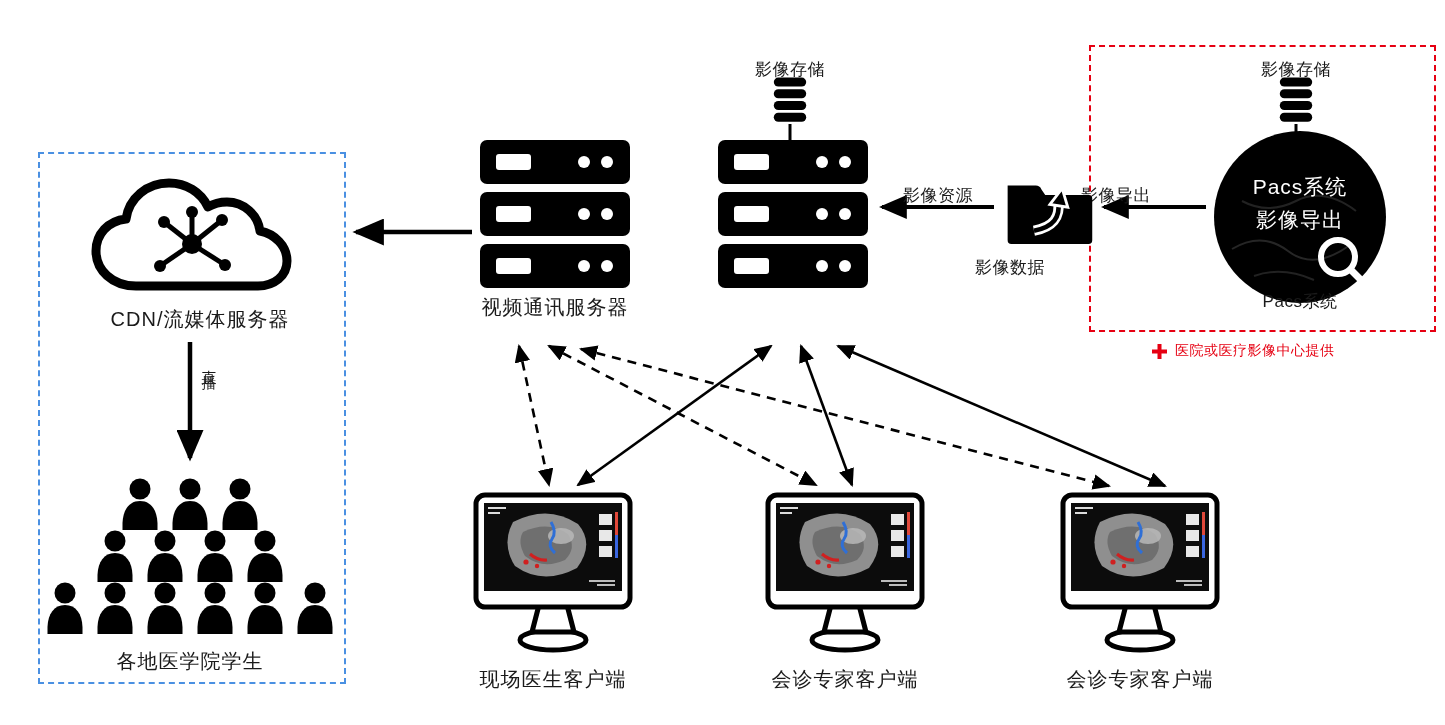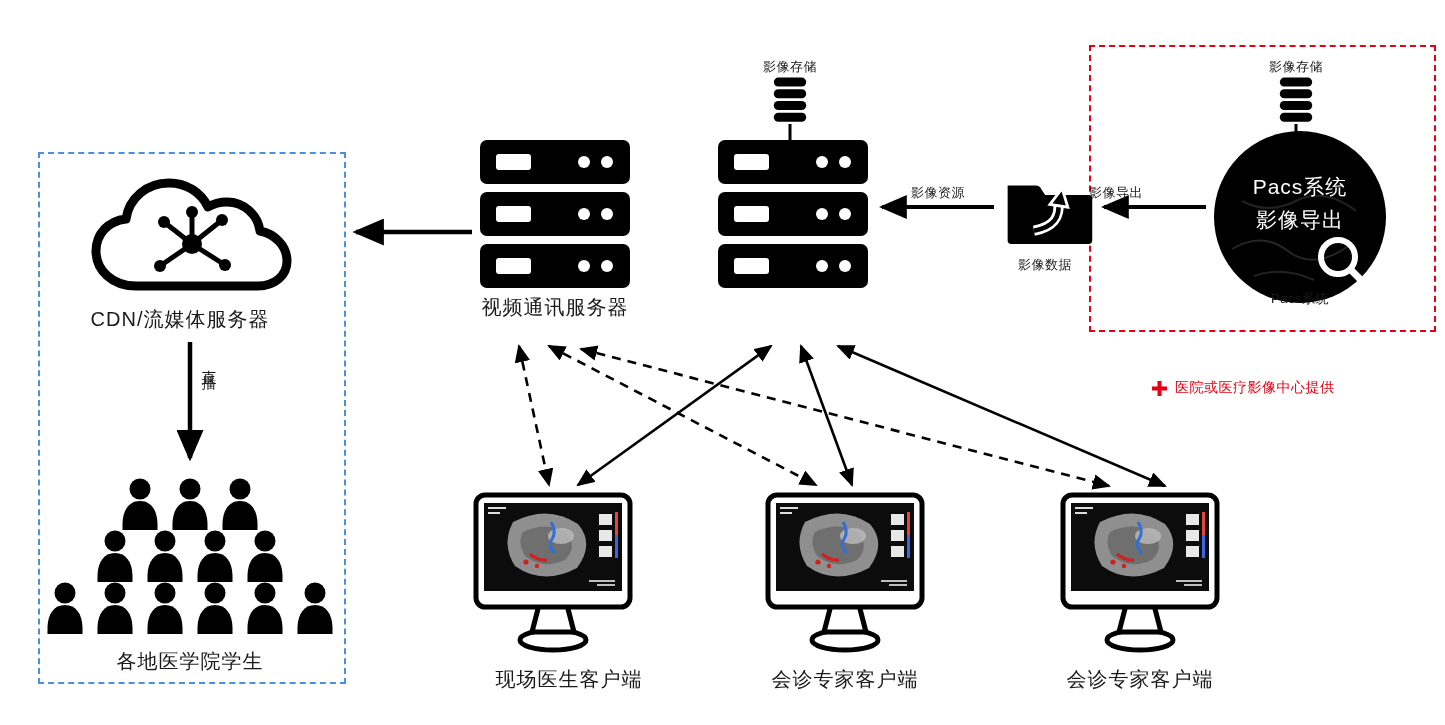--- a/index.html
+++ b/index.html
@@ -9,35 +9,35 @@
   *{margin:0;padding:0;box-sizing:border-box}
   html,body{background:#fff}
   body{
     width:1445px;height:725px;
     font-family:"Liberation Sans","DejaVu Sans",sans-serif;
     color:#1a1a1a;
   }
   .canvas{position:relative;width:1445px;height:725px;background:#fff;overflow:hidden}
   .lbl{position:absolute;text-align:center;color:#1a1a1a;white-space:nowrap}
   .lbl.big{font-size:20px;letter-spacing:1px}
-  .lbl.sm{font-size:13px;letter-spacing:0.5px}
+  .lbl.sm{font-size:17px;letter-spacing:0.5px}
   .dash-box{position:absolute;border:2px dashed}
   .red-box{border-color:var(--accent-red)}
   .blue-box{border-color:var(--accent-blue)}
   .pacs-circle{
     position:absolute;background:#000;border-radius:50%;
     display:flex;flex-direction:column;align-items:center;justify-content:center;
     color:#fff;font-size:21px;line-height:1.55;letter-spacing:1px;
   }
   .pacs-circle .texture{position:absolute;inset:0;border-radius:50%;overflow:hidden}
   .pacs-circle .line{position:relative;z-index:2;margin-top:-26px}
   .pacs-circle .line + .line{margin-top:0}
   .note{
     position:absolute;display:flex;align-items:center;gap:8px;
-    color:var(--accent-red);font-size:14px;letter-spacing:0.5px;margin-top:37px;
+    color:var(--accent-red);font-size:14px;letter-spacing:0.5px;
   }
   .vtext{
     position:absolute;writing-mode:vertical-rl;font-size:15px;
     letter-spacing:5px;color:#1a1a1a;
   }
   .prow{position:absolute;display:flex;gap:6px}
   .person{width:44px;height:52px;display:block}
   .icon-slot{position:absolute;line-height:0}
   svg{display:block}
   
@@ -118,21 +118,21 @@
   <div class="lbl sm" style="left:888px;top:184px;width:100px">影像资源</div>
 
   <div class="icon-slot" style="left:1002px;top:174px">
     <svg width="94" height="74" viewBox="0 0 100 78">
       <path d="M6 12 L36 12 Q40 12 42 16 L46 22 L92 22 Q96 22 96 26 L96 70 Q96 74 92 74 L10 74 Q6 74 6 70 Z" fill="#000"></path>
       <path d="M34 60 C55 56 62 46 60 28" stroke="#fff" stroke-width="11" fill="none"></path>
       <path d="M34 60 C55 56 62 46 60 28" stroke="#000" stroke-width="5" fill="none"></path>
       <path d="M51 32 L64 15 L70 35 Z" fill="#000" stroke="#fff" stroke-width="3"></path>
     </svg>
   </div>
-  <div class="lbl sm" style="left:995px;top:256px;width:100px">影像数据</div>
+  <div class="lbl sm" style="left:960px;top:256px;width:100px">影像数据</div>
 
   <div class="lbl sm" style="left:740px;top:58px;width:100px">影像存储</div>
   <div class="icon-slot" style="left:772px;top:77px">
   <svg width="36" height="48" viewBox="0 0 40 52">
     <rect x="2" y="0" width="36" height="10" rx="5" fill="#000"></rect>
     <rect x="2" y="13" width="36" height="10" rx="5" fill="#000"></rect>
     <rect x="2" y="26" width="36" height="10" rx="5" fill="#000"></rect>
     <rect x="2" y="39" width="36" height="10" rx="5" fill="#000"></rect>
   </svg>
 </div>
@@ -194,21 +194,21 @@
         <line x1="112" y1="82" x2="112" y2="50"></line>
       </g>
       <circle cx="112" cy="82" r="10" fill="#000"></circle>
       <circle cx="84" cy="60" r="6" fill="#000"></circle>
       <circle cx="142" cy="58" r="6" fill="#000"></circle>
       <circle cx="80" cy="104" r="6" fill="#000"></circle>
       <circle cx="145" cy="103" r="6" fill="#000"></circle>
       <circle cx="112" cy="50" r="6" fill="#000"></circle>
     </svg>
   </div>
-  <div class="lbl big" style="left:40px;top:306px;width:280px">CDN/流媒体服务器</div>
+  <div class="lbl big" style="left:60px;top:306px;width:280px">CDN/流媒体服务器</div>
 
   <div class="vtext" style="left:199px;top:358px">直播</div>
 
   <div class="prow" style="left:118px;top:478px">
     <span class="person">
   <svg width="44" height="52" viewBox="0 0 44 52">
     <circle cx="22" cy="11" r="10.5" fill="#000"></circle>
     <path d="M22 23 C 11 23 5 32 4.5 45 L 4.5 52 L 39.5 52 L 39.5 45 C 39 32 33 23 22 23 Z" fill="#000"></path>
   </svg>
 </span>
@@ -360,17 +360,17 @@
     <rect x="126" y="22" width="13" height="11" fill="#e8e8e8"></rect>
     <rect x="126" y="38" width="13" height="11" fill="#e8e8e8"></rect>
     <rect x="126" y="54" width="13" height="11" fill="#e8e8e8"></rect>
     <rect x="142" y="20" width="3" height="23" fill="#e0483a"></rect>
     <rect x="142" y="43" width="3" height="23" fill="#3a66e0"></rect>
     <rect x="116" y="88" width="26" height="2" fill="#bdbdbd"></rect>
     <rect x="124" y="92" width="18" height="2" fill="#bdbdbd"></rect>
   </svg>
 </div>
 
-  <div class="lbl big" style="left:469px;top:666px;width:200px">现场医生客户端</div>
+  <div class="lbl big" style="left:453px;top:666px;width:200px">现场医生客户端</div>
   <div class="lbl big" style="left:745px;top:666px;width:200px">会诊专家客户端</div>
   <div class="lbl big" style="left:1040px;top:666px;width:200px">会诊专家客户端</div>
 
 </div>
 
 </body></html>

